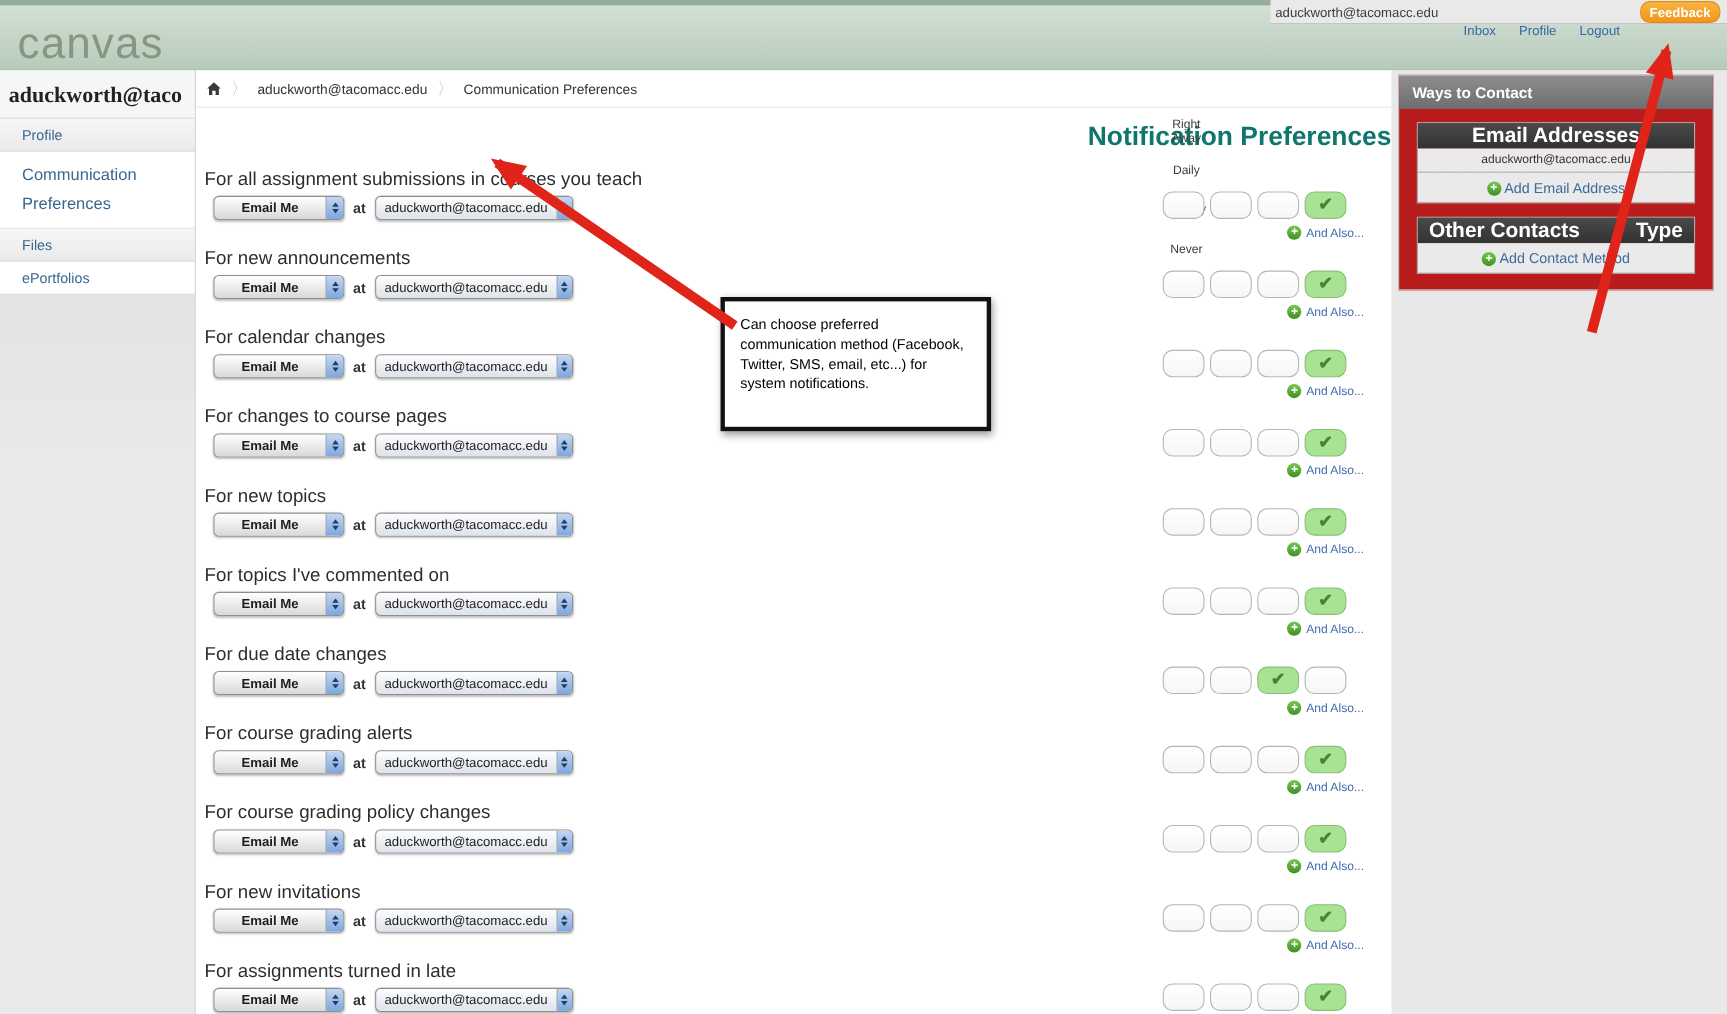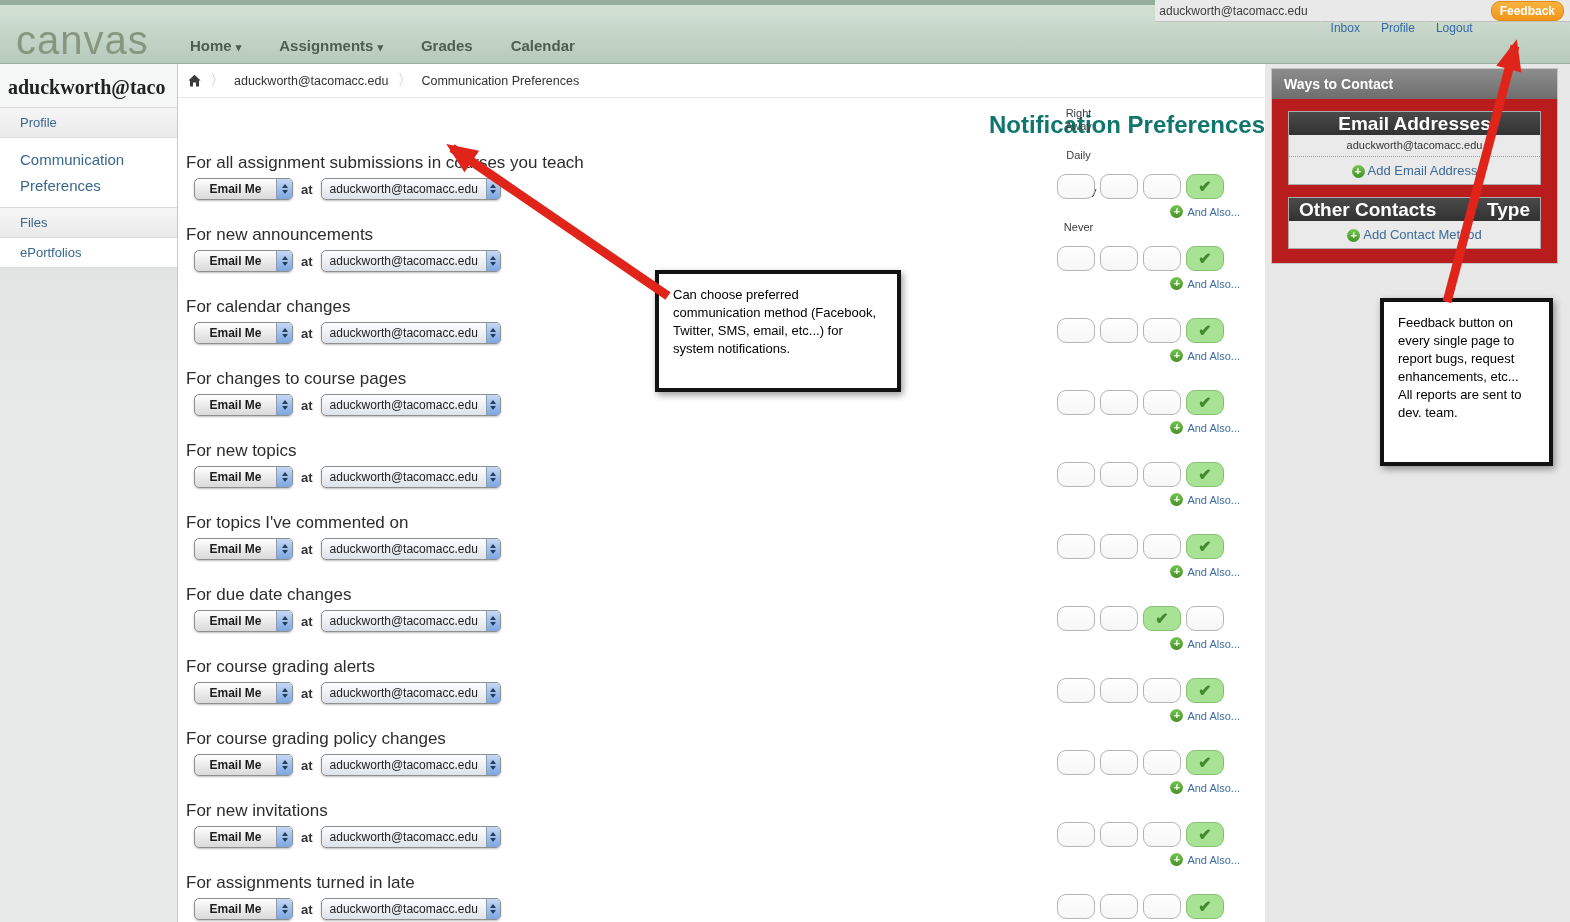--- a/index.html
+++ b/index.html
@@ -51,21 +51,21 @@
     text-align:center; font-size:11px; color:#3c3c3c; line-height:1.2; }
 
   .groups { margin-top:8px; }
   .group { height:72px; position:relative; padding-left:8px; }
   .group-label { font-size:17px; color:#2d2d2d; padding-top:5px; }
   .controls { display:flex; align-items:center; margin-top:5px; padding-left:8px; }
 
   .mac-select { display:inline-flex; align-items:stretch; height:22px; border:1px solid #8f8f8f; border-radius:5px;
     background:linear-gradient(#ffffff,#d9d9d9); box-shadow:0 1px 2px rgba(0,0,0,.25); cursor:pointer; overflow:hidden; }
   .mac-select .sel-text { display:flex; align-items:center; padding:0 8px; font-size:12px; color:#1d1d1d; }
-  .method-select { width:99px; }
+  .method-select { width:119px; }
   .method-select .sel-text { font-weight:bold; flex:1; justify-content:center; }
   .email-select { width:180px; margin-left:8px; background:linear-gradient(#fdfdfe,#dde3ea); }
   .email-select .sel-text { flex:1; justify-content:center; font-size:12px; }
   .stepper { width:16px; display:flex; flex-direction:column; align-items:center; justify-content:center; gap:2px;
     background:linear-gradient(#c3d7f3,#7da7e0); border-left:1px solid #8d9cb3; }
   .stepper i { display:block; width:0; height:0; border-left:3.5px solid transparent; border-right:3.5px solid transparent; }
   .stepper .up { border-bottom:4px solid #223d5e; }
   .stepper .dn { border-top:4px solid #223d5e; }
   .at-label { font-size:13px; color:#333; margin-left:8px; font-weight:bold; }
 
@@ -109,26 +109,20 @@
 
   .arrows { position:absolute; left:0; top:0; width:1570px; height:922px; pointer-events:none; z-index:50; }
 </style>
 </head>
 <body>
 
 <div id="page">
 
   <div class="app-header">
     <div class="logo">canvas</div>
-    <div class="main-nav">
-      <span class="nav-item caret">Home</span>
-      <span class="nav-item caret">Assignments</span>
-      <span class="nav-item">Grades</span>
-      <span class="nav-item">Calendar</span>
-    </div>
   </div>
 
   <div class="topbar">
     <span class="user-email">aduckworth@tacomacc.edu</span>
     <span class="tb-link">Inbox</span>
     <span class="tb-link">Profile</span>
     <span class="tb-link">Logout</span>
     <span class="feedback-btn">Feedback</span>
   </div>
 
@@ -519,21 +513,20 @@
         </div>
         <div class="add-row">
           <span class="plus-icon"></span>
           <span class="lbl">Add Contact Method</span>
         </div>
       </div>
     </div>
   </div>
 
   <div class="note-box note-1">Can choose preferred communication method (Facebook, Twitter, SMS, email, etc...) for system notifications.</div>
-  <div class="note-box note-2">Feedback button on every single page to report bugs, request enhancements, etc...  All reports are sent to dev. team.</div>
 
   <svg class="arrows">
     <defs>
       <marker id="ah" markerUnits="userSpaceOnUse" markerWidth="36" markerHeight="32" refX="26" refY="15" orient="auto">
         <path d="M2,2 L33,15 L2,28 z" fill="#e0241a"></path>
       </marker>
     </defs>
     <line x1="668" y1="296" x2="452" y2="148" stroke="#e0241a" stroke-width="9" marker-end="url(#ah)"></line>
     <line x1="1447" y1="302" x2="1515" y2="46" stroke="#e0241a" stroke-width="9" marker-end="url(#ah)"></line>
   </svg>

